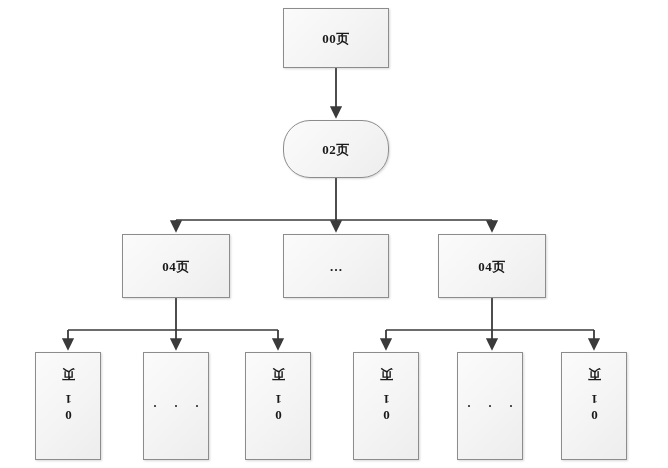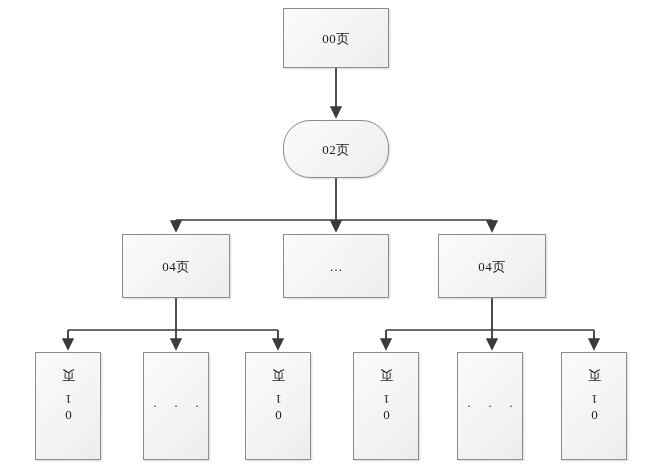--- a/index.html
+++ b/index.html
@@ -29,20 +29,21 @@
   .node {
     position: absolute;
     box-sizing: border-box;
     border: 1px solid #8c8c8c;
     background: linear-gradient(135deg, #fbfbfb 0%, #f4f4f4 55%, #ededed 100%);
     box-shadow: 1px 1px 2px rgba(120,120,120,0.28);
     display: flex;
     align-items: center;
     justify-content: center;
     color: #1a1a1a;
+    font-weight: bold;
   }
   .node .label {
     font-size: 13px;
     line-height: 1;
     letter-spacing: 0.5px;
     white-space: nowrap;
   }
   .node.vertical .label {
     writing-mode: vertical-rl;
     text-orientation: upright;

